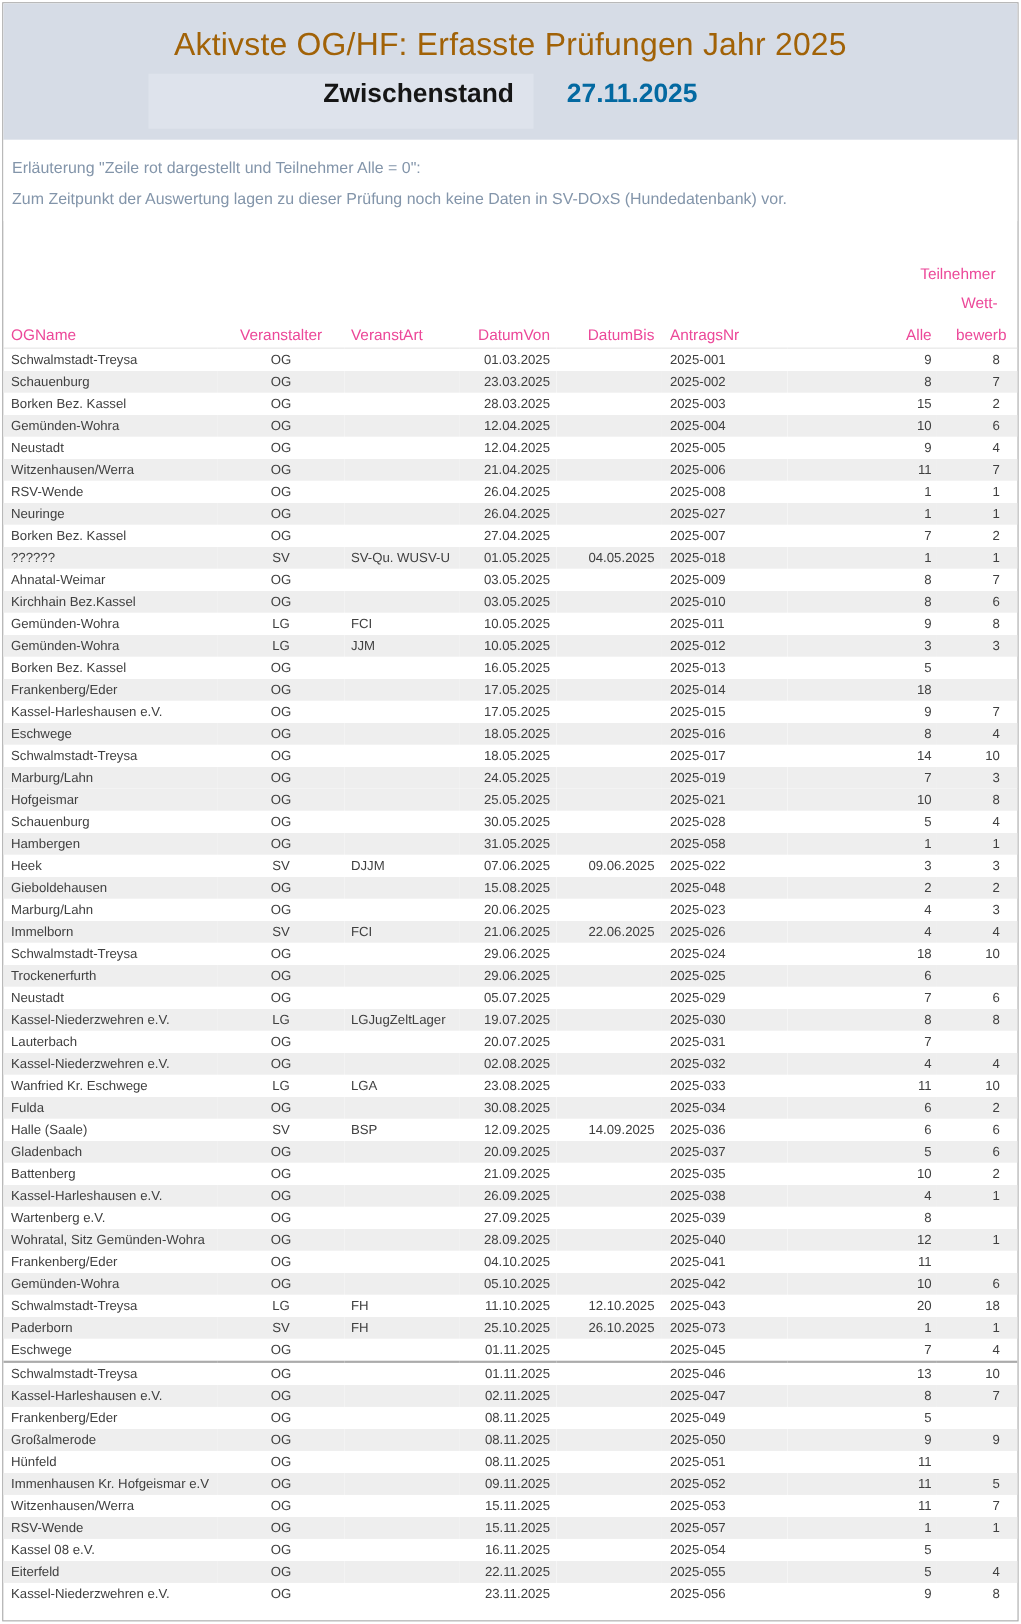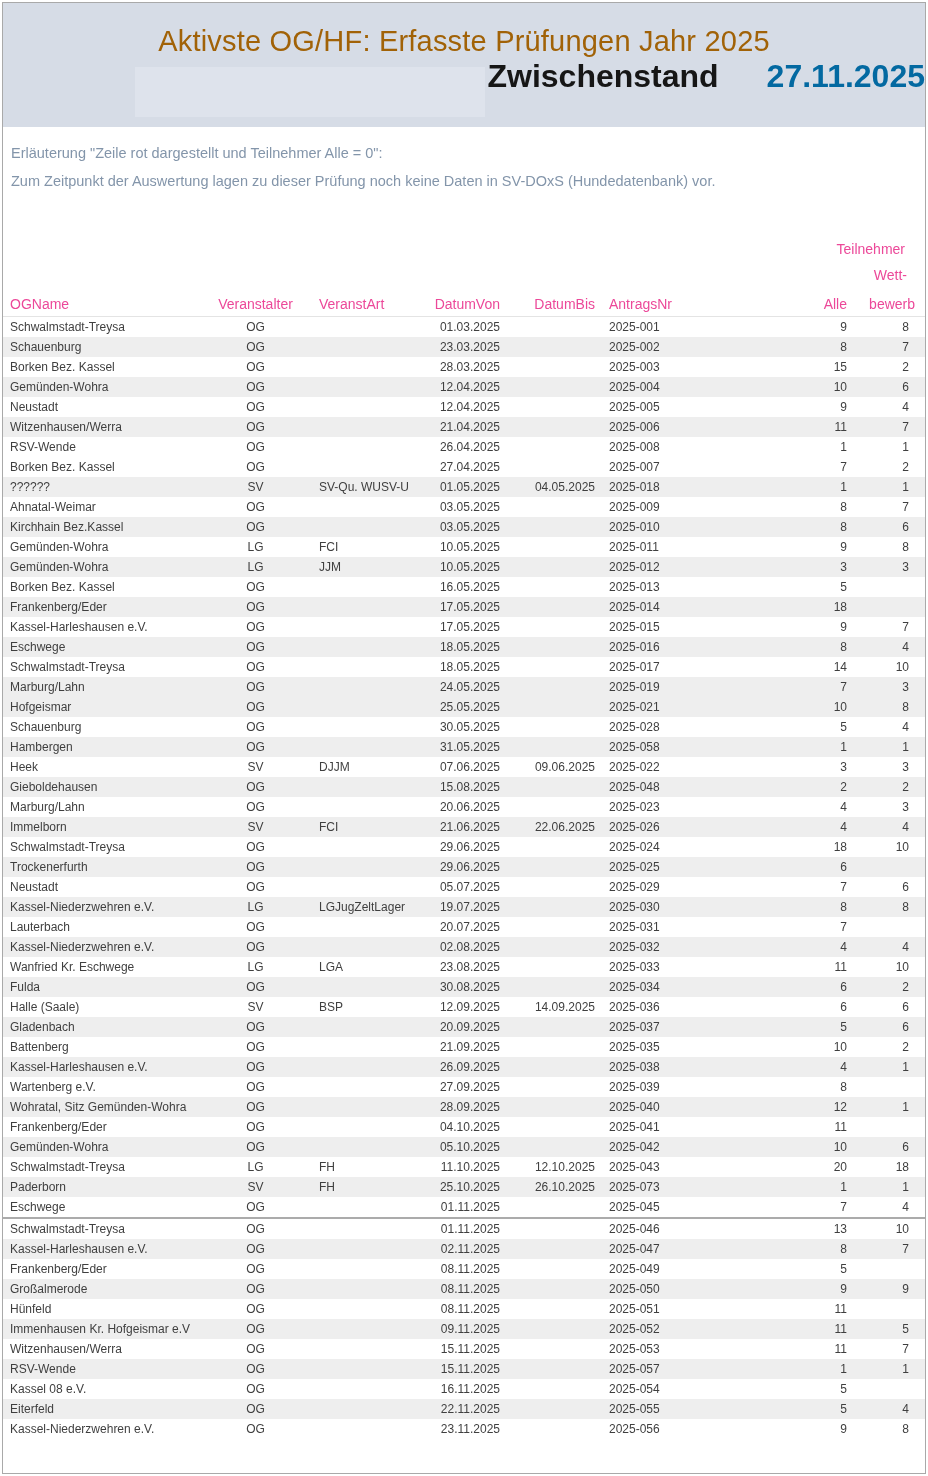--- a/index.html
+++ b/index.html
@@ -16,23 +16,23 @@
   }
   .zw-shade{
     position:absolute; left:132px; top:64px; width:350px; height:50px;
     background:#dee3ec;
   }
   .title-line1{
     position:relative; padding-top:22px; text-align:center;
     font-size:29px; color:#a16207; letter-spacing:0.2px;
   }
   .title-line2{
-    position:relative; 
-    display:flex; justify-content:flex-end; gap:48px;
-    font-size:32px; font-weight:bold;
+    position:relative; margin-top:14px;
+    display:flex; justify-content:center; gap:48px;
+    font-size:24px; font-weight:bold;
   }
   .title-line2 .zw{color:#161616;}
   .title-line2 .date{color:#0369a1;}
   
   .explanation{
     padding:12px 0 0 8px; height:62px;
     font-size:14.5px; color:#8395aa; line-height:28px;
     background:#ffffff;
   }
   
@@ -174,20 +174,30 @@
         <tr>
           <td class="ta-l pl7">RSV-Wende</td>
           <td class="ta-c">OG</td>
           <td class="ta-l pl6"></td>
           <td class="ta-r pr6">26.04.2025</td>
           <td class="ta-r pr6"></td>
           <td class="ta-l pl8">2025-008</td>
           <td class="ta-r pr4">1</td>
           <td class="ta-r pr16">1</td>
         </tr>
+        <tr class="stripe">
+          <td class="ta-l pl7">Neuringe</td>
+          <td class="ta-c">OG</td>
+          <td class="ta-l pl6"></td>
+          <td class="ta-r pr6">26.04.2025</td>
+          <td class="ta-r pr6"></td>
+          <td class="ta-l pl8">2025-027</td>
+          <td class="ta-r pr4">1</td>
+          <td class="ta-r pr16">1</td>
+        </tr>
         <tr>
           <td class="ta-l pl7">Borken Bez. Kassel</td>
           <td class="ta-c">OG</td>
           <td class="ta-l pl6"></td>
           <td class="ta-r pr6">27.04.2025</td>
           <td class="ta-r pr6"></td>
           <td class="ta-l pl8">2025-007</td>
           <td class="ta-r pr4">7</td>
           <td class="ta-r pr16">2</td>
         </tr>

